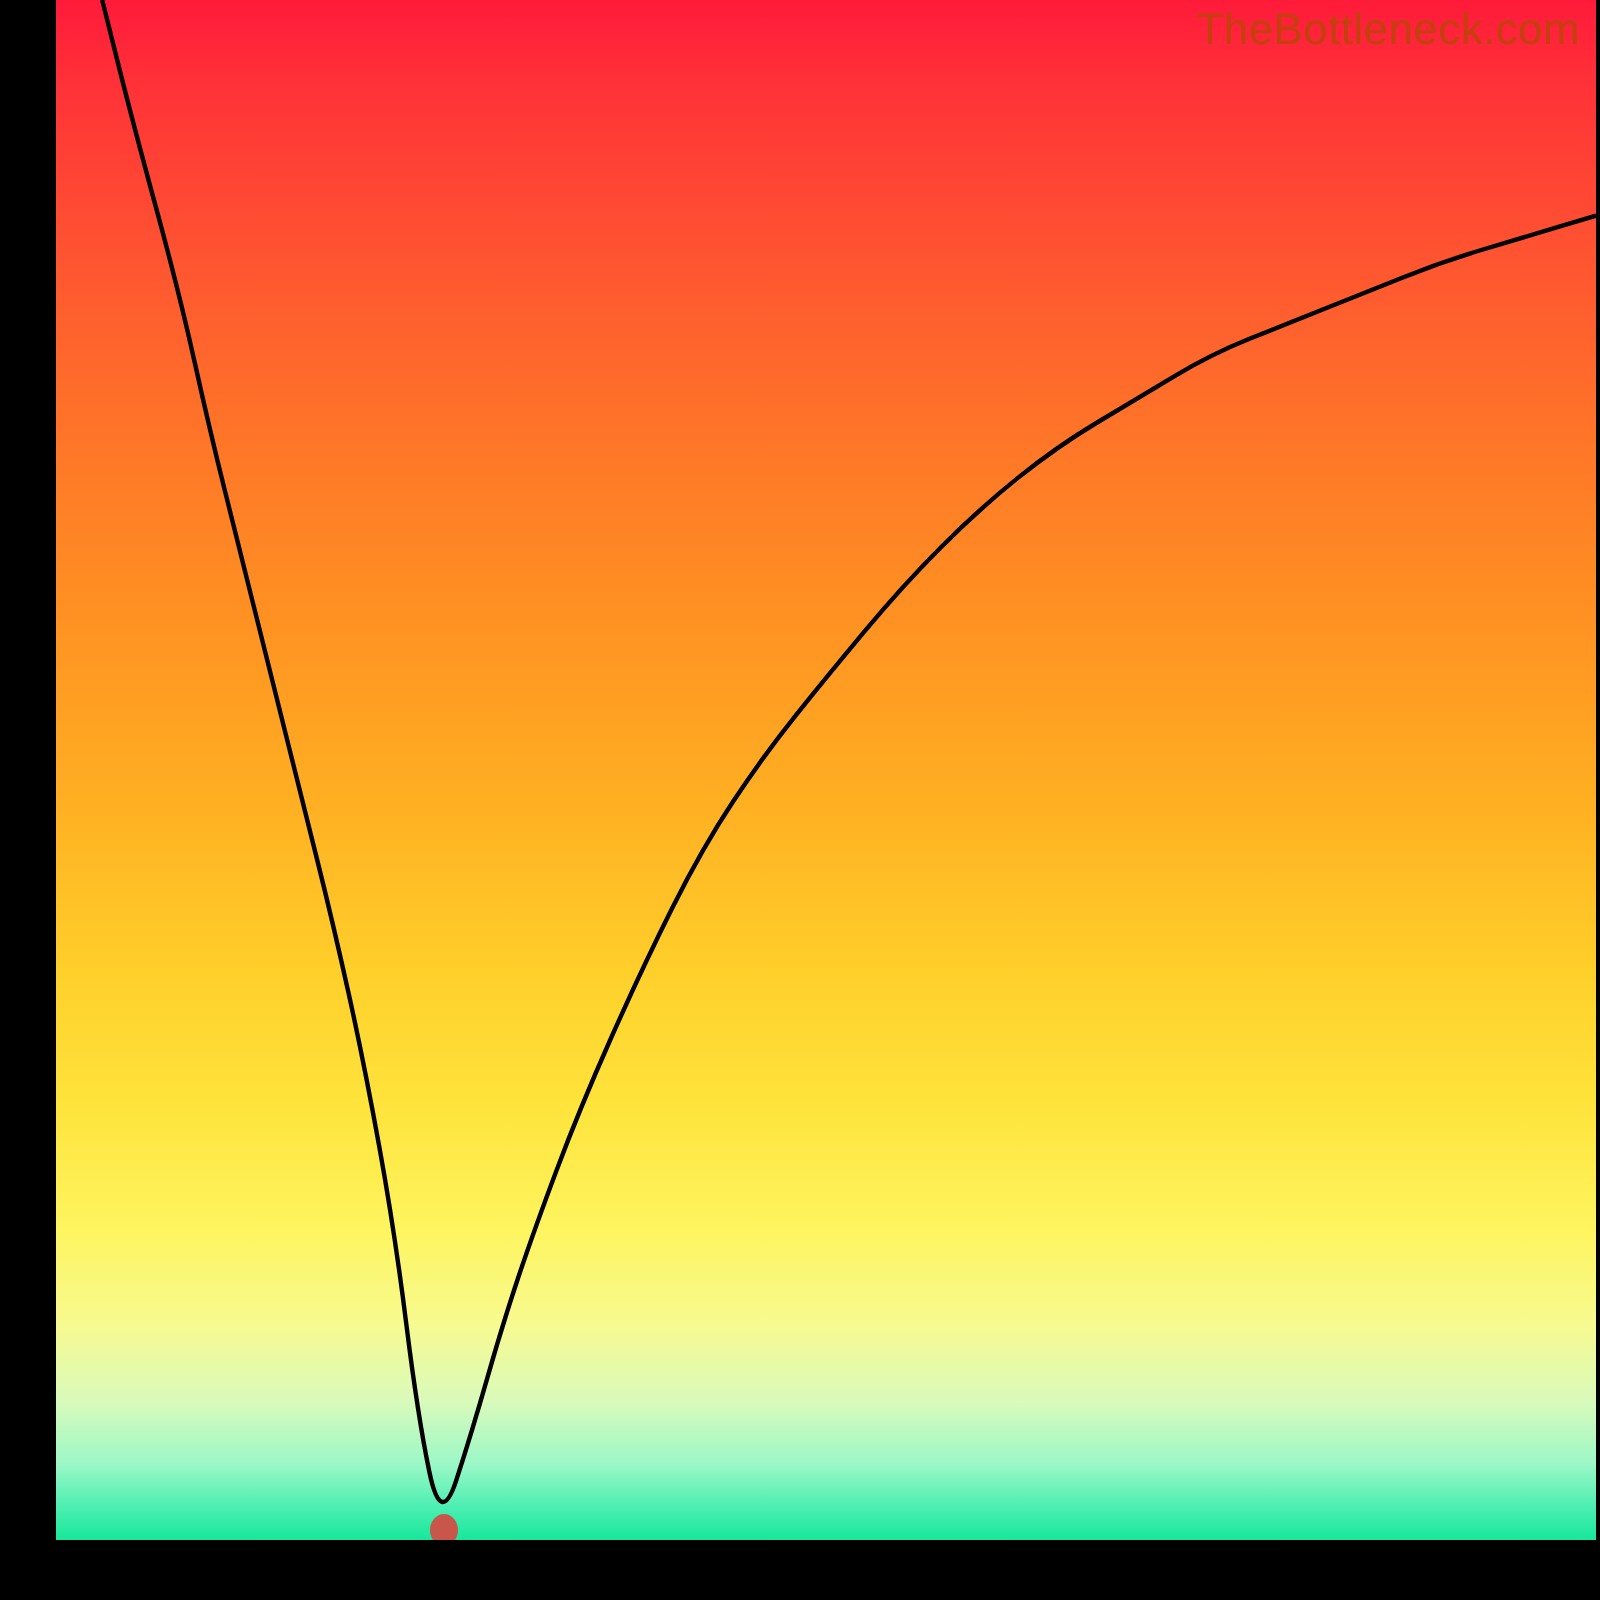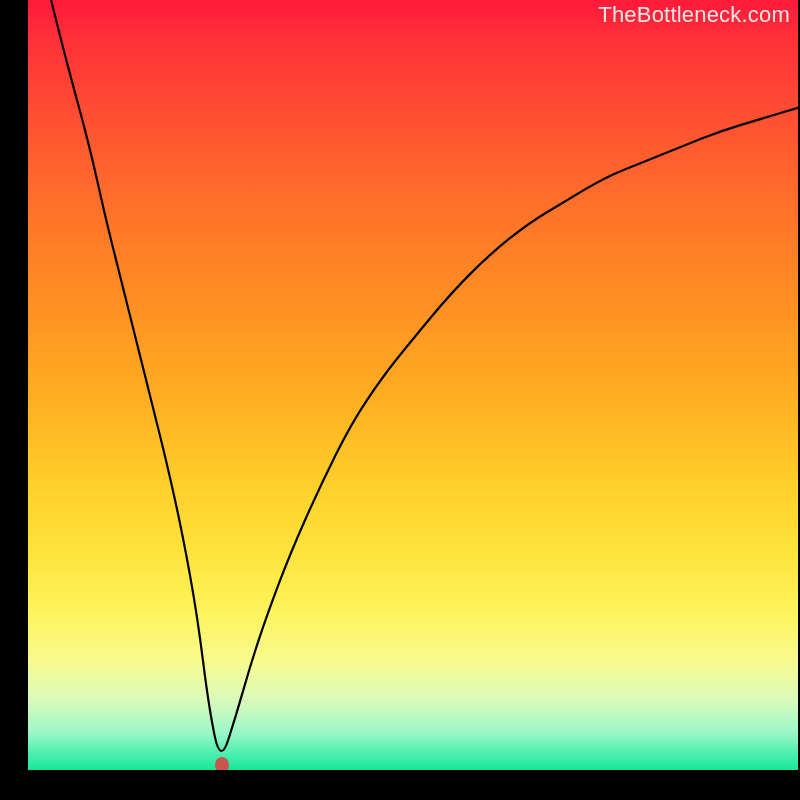--- a/index.html
+++ b/index.html
@@ -40,21 +40,21 @@
     position: absolute;
     inset: 0;
     width: 100%;
     height: 100%;
   }
 
   .watermark {
     position: absolute;
     top: 2px;
     right: 10px;
-    color: #e5e5e5;
+    color: #c2410c;
     font-size: 22px;
     letter-spacing: 0.2px;
   }
 
   .marker {
     position: absolute;
     width: 14px;
     height: 16px;
     border-radius: 50%;
     background: #c9564b;

